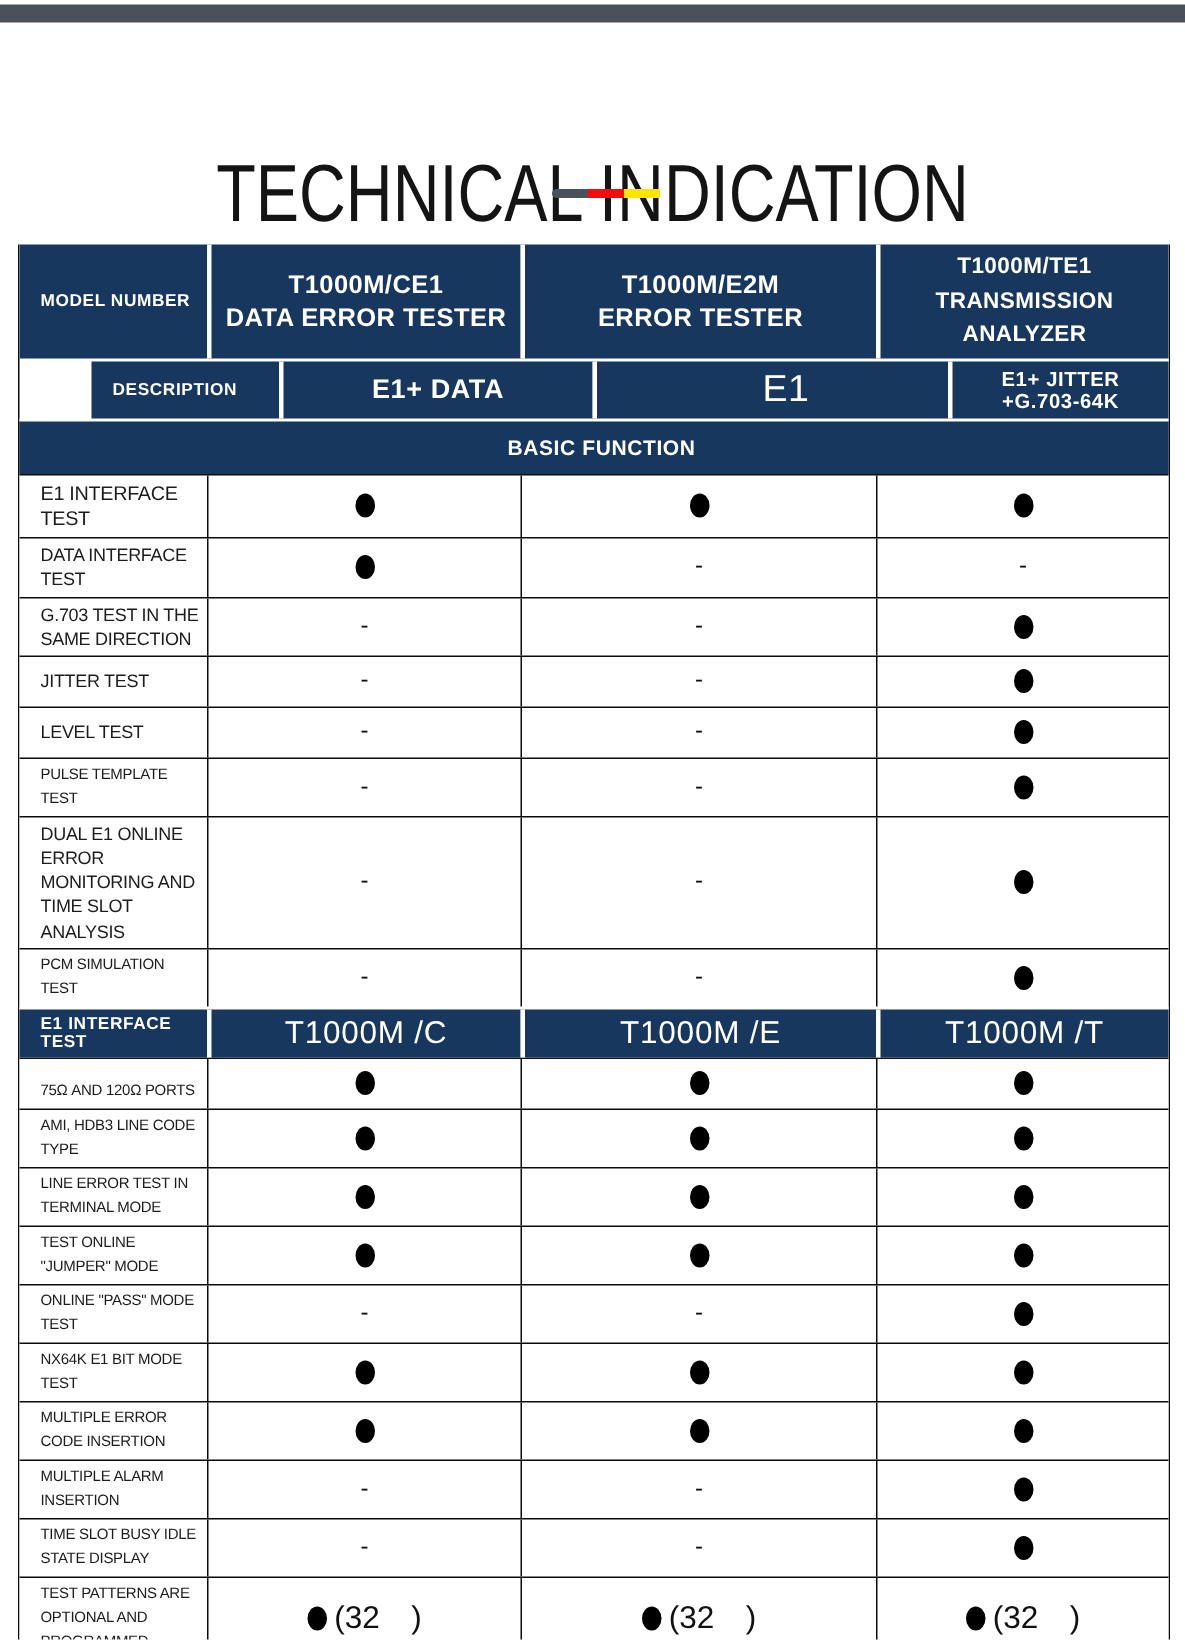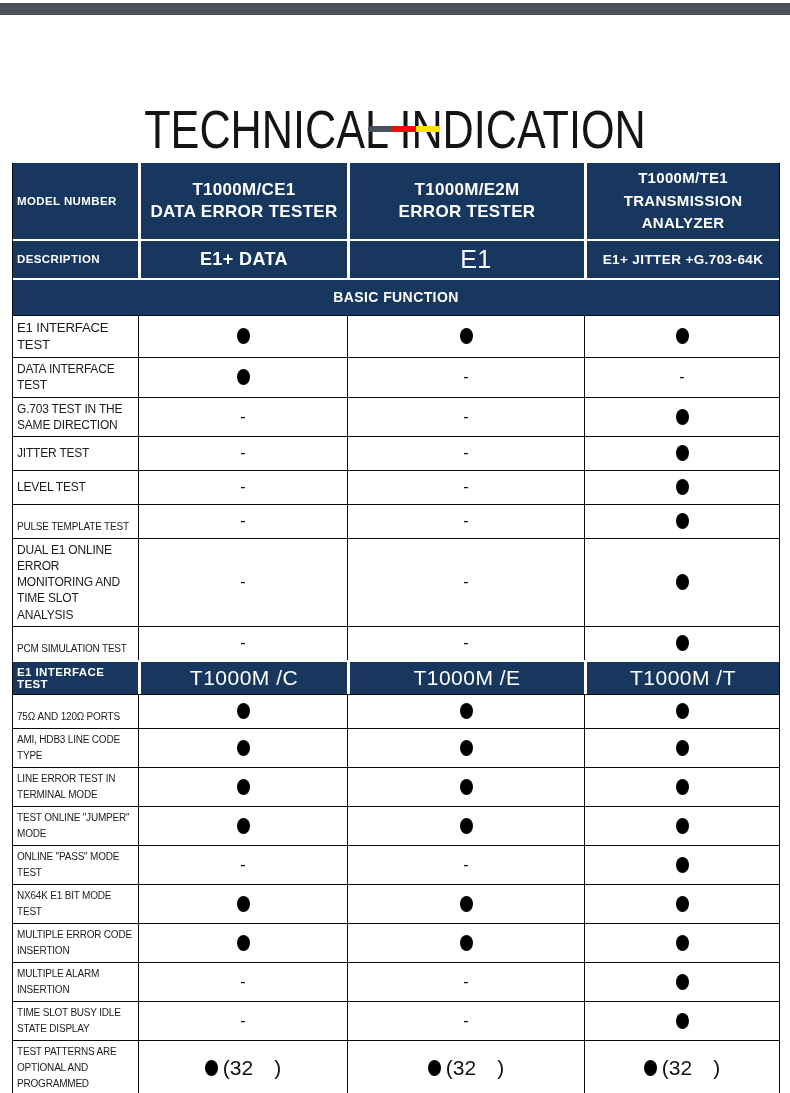--- a/index.html
+++ b/index.html
@@ -33,25 +33,25 @@
   .col-a{width:209px;}
   .col-b{width:237px;}
   .col-c{width:224px;flex:1;}
 
   
   .row.model,.row.desc,.row.section,.row.colhead{background:#fff;color:#fff;}
   .row.model .cell,.row.desc .cell,.row.section .cell,.row.colhead .cell{background:var(--navy);}
   .row.desc,.row.section,.row.colhead{border-top:2px solid #fff;}
   .row.model .head-cell,.row.desc .head-cell,.row.colhead .head-cell{border-left:3px solid #fff;}
   .row.model{min-height:69px;}
-  .row.desc{min-height:33px;}
+  .row.desc{min-height:33px;margin-left:48px;}
   .row.section{min-height:37px;}
   .row.colhead{min-height:34px;}
 
-  .label-cell{padding-left:4px;padding-right:4px;}
+  .label-cell{padding-left:14px;padding-right:4px;}
   .row.model .label-cell,.row.desc .label-cell,.row.section .label-cell,.row.colhead .label-cell{
     font-size:11.5px;font-weight:700;letter-spacing:.4px;
   }
   .row.section .label-cell{width:100%;font-size:14px;justify-content:center;}
   .head-cell{flex-direction:column;justify-content:center;text-align:center;padding:4px 6px;}
   .row.model .head-cell .hline{font-size:17px;font-weight:700;line-height:1.3;letter-spacing:.3px;}
   .row.model .col-c .hline{font-size:15px;line-height:1.5;}
   .row.desc .head-cell{font-size:18px;font-weight:700;letter-spacing:.4px;}
   .row.desc .col-b{font-size:25px;font-weight:400;padding-left:24px;}
   .row.desc .col-c{font-size:13.5px;}

